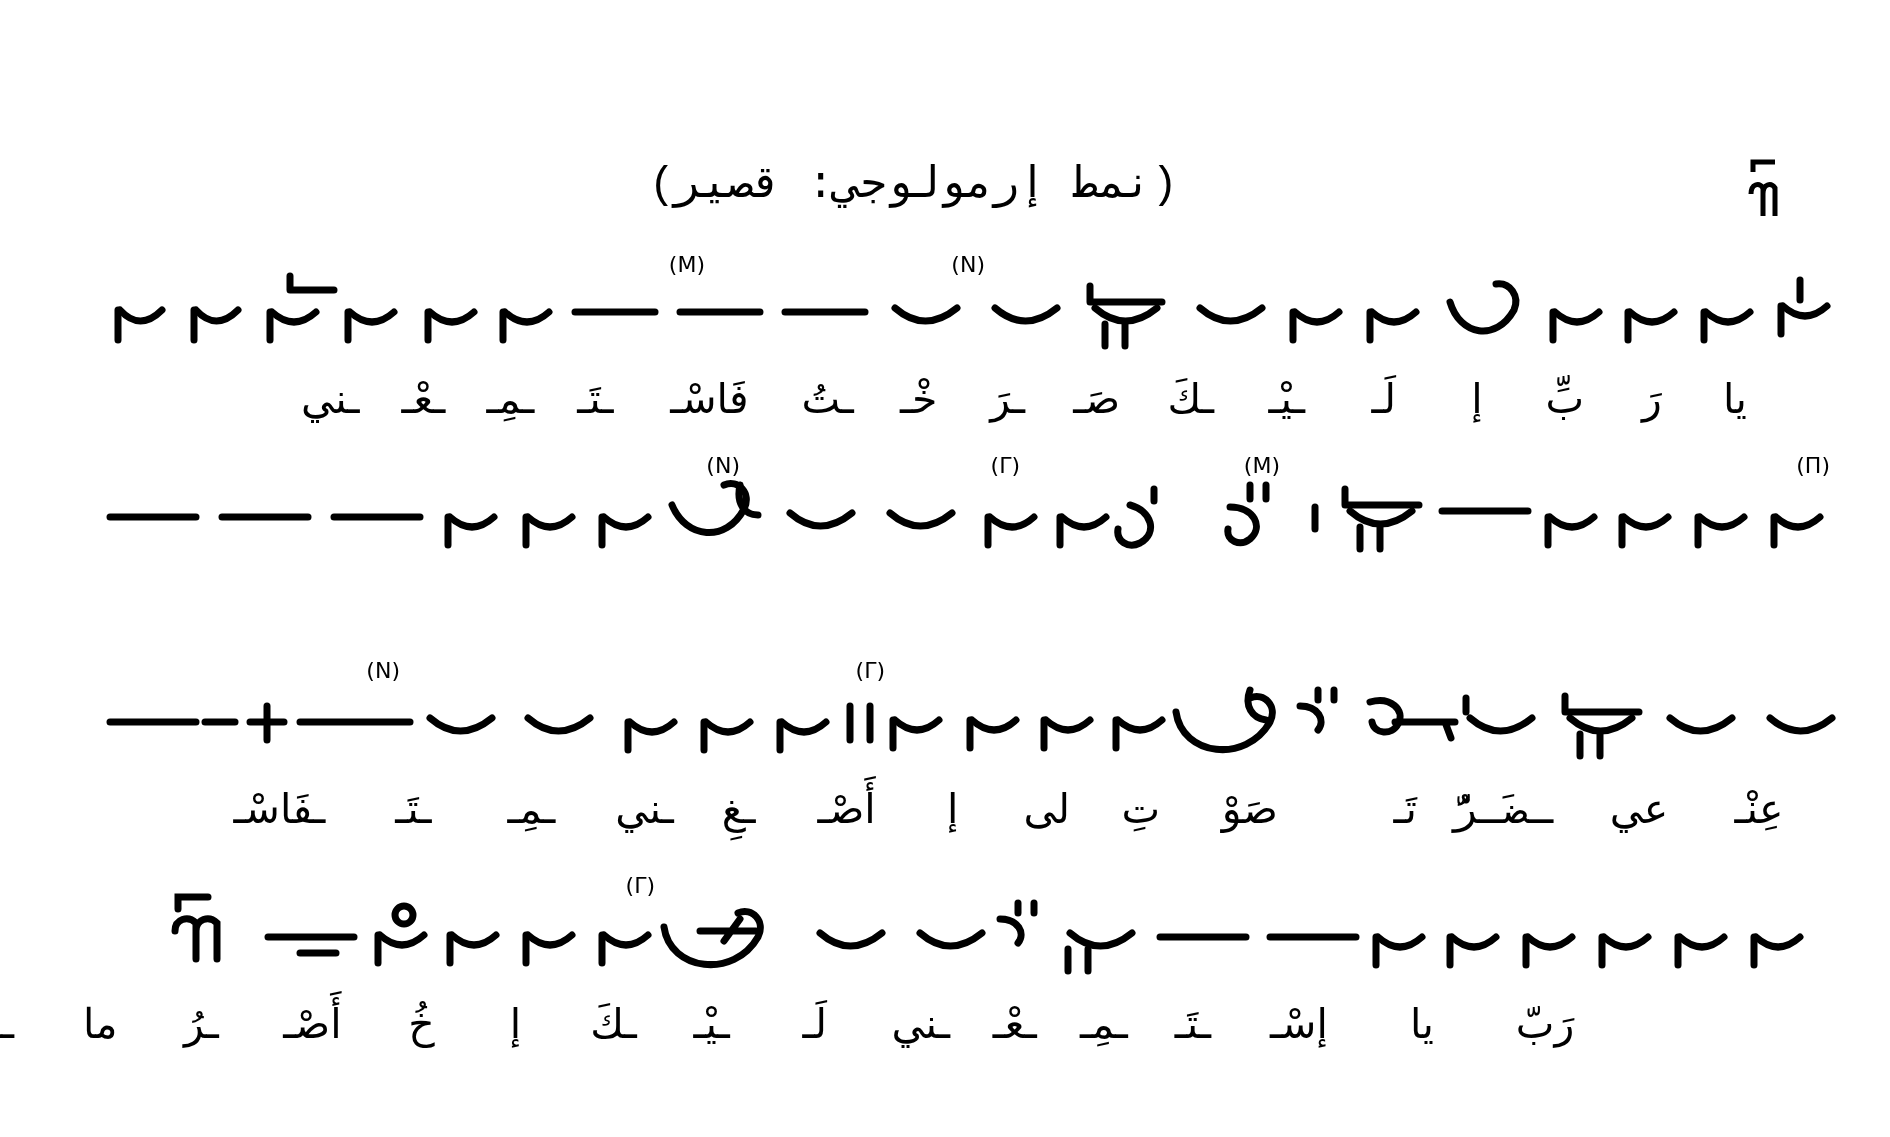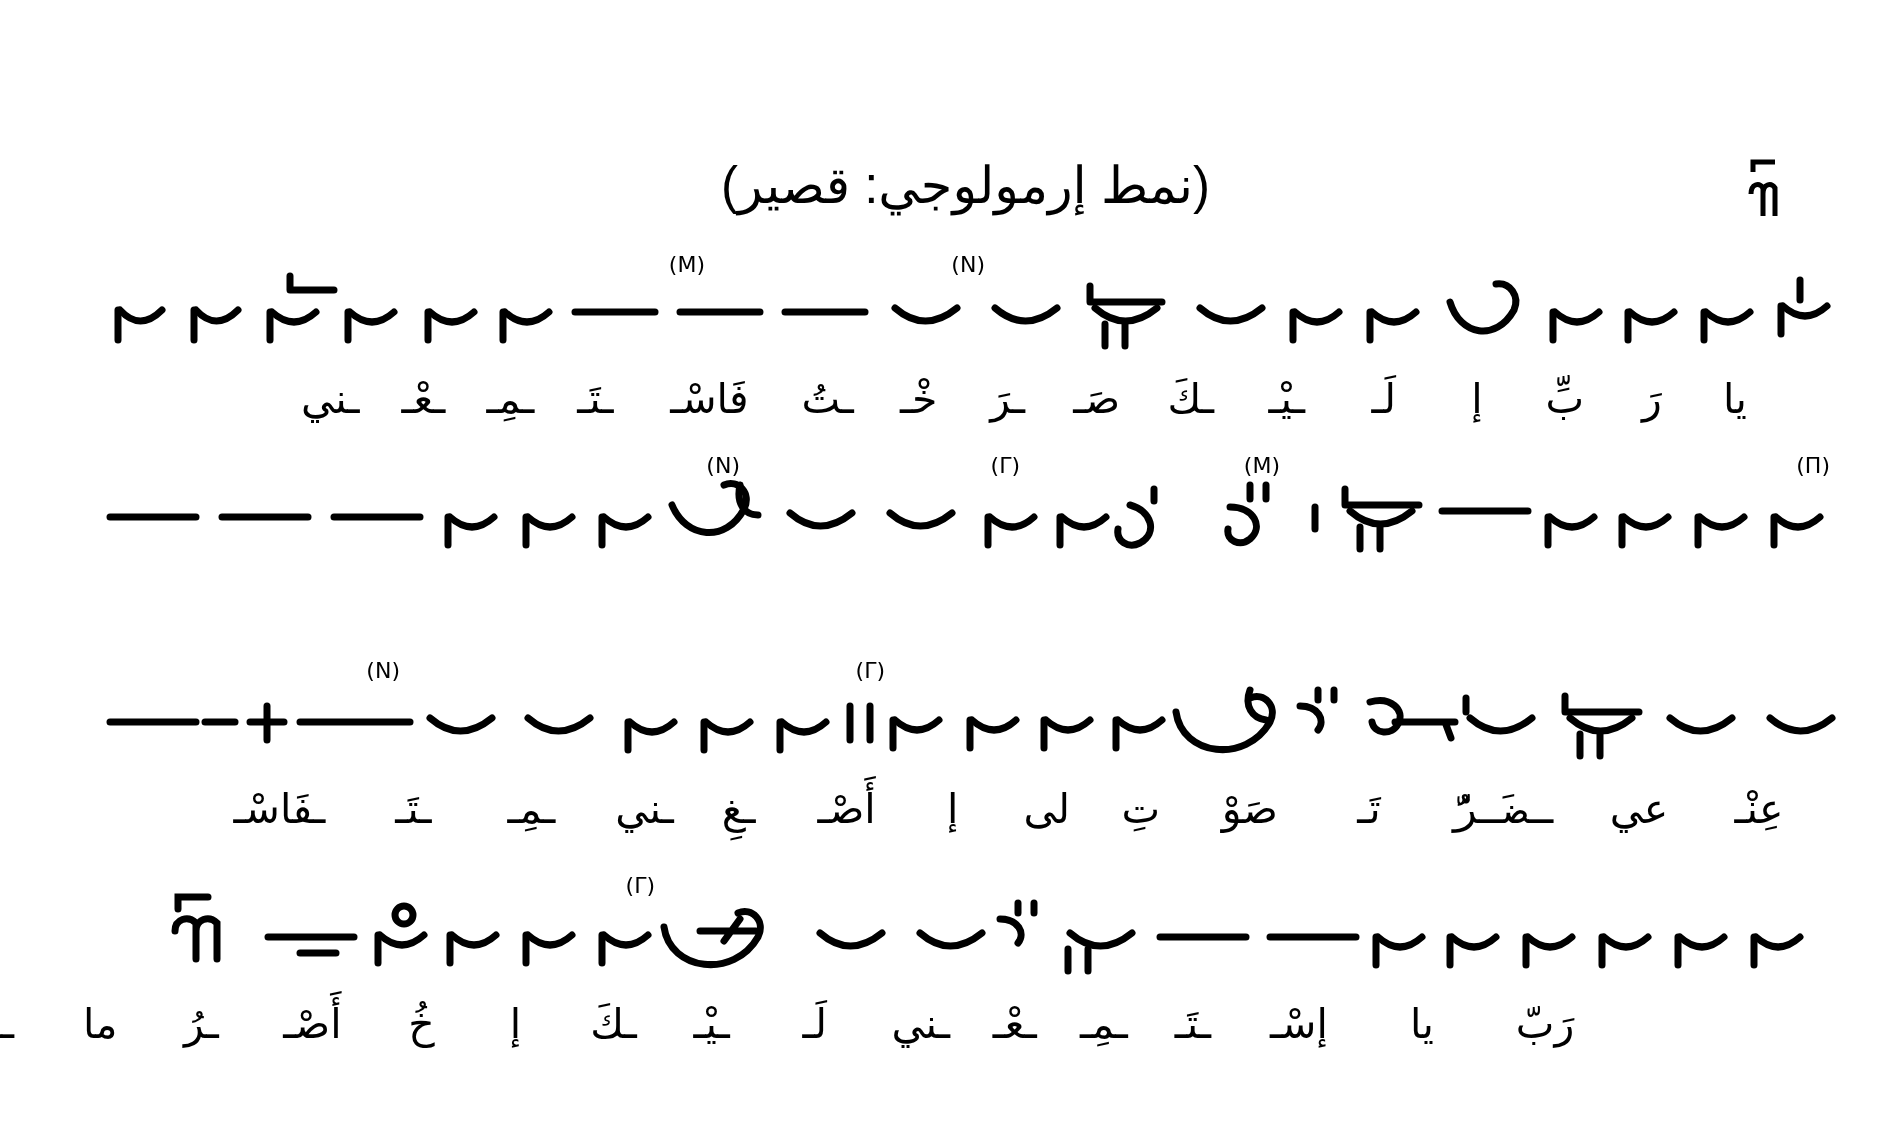--- a/index.html
+++ b/index.html
@@ -41,24 +41,24 @@
   }
   .header-neume-mark {
     position: absolute;
     right: 95px;
     top: 4px;
     width: 50px;
     height: 70px;
   }
   .header-style {
     position: absolute;
-    right: 680px;
+    right: 712px;
     top: 6px;
-    font-family: Liberation Sans, sans-serif;
-    font-size: 51px;
+    font-family: Liberation Mono, monospace;
+    font-size: 44px;
     direction: rtl;
     white-space: nowrap;
   }
 
   
   .system {
     position: absolute;
     left: 0;
     width: 1890px;
   }
@@ -283,21 +283,21 @@
           <path d="M1770 58 q30 26 62 0"></path>
         </g>
       </svg>
       <span class="nm-label" style="right:1005px; top:0px;">(Γ)</span>
       <span class="nm-label" style="right:1490px; top:0px;">(N)</span>
     </div>
     <div class="lyric-row">
       <span class="syl" style="width:118px; margin-right:72px;">عِنْـ</span>
       <span class="syl" style="width:96px;">عي</span>
       <span class="syl" style="width:148px;font-family:Liberation Mono, monospace;">ـضَـرُّ</span>
-      <span class="syl" style="width:96px;">تَـ</span>
+      <span class="syl" style="width:96px;text-align:right;">تَـ</span>
       <span class="syl" style="width:116px;">صَوْ</span>
       <span class="syl" style="width:76px;">تِ</span>
       <span class="syl" style="width:86px;">لى</span>
       <span class="syl" style="width:76px;">إ</span>
       <span class="syl" style="width:110px;">أَصْـ</span>
       <span class="syl" style="width:80px;">ـغِ</span>
       <span class="syl" style="width:82px;">ـني</span>
       <span class="syl" style="width:118px;">ـمِـ</span>
       <span class="syl" style="width:92px;">ـتَـ</span>
       <span class="syl" style="width:150px;">ـفَاسْـ</span>
@@ -358,18 +358,18 @@
       <span class="syl" style="width:76px;">ـمِـ</span>
       <span class="syl" style="width:76px;">ـعْـ</span>
       <span class="syl" style="width:86px;">ـني</span>
       <span class="syl" style="width:100px;">لَـ</span>
       <span class="syl" style="width:80px;">ـيْـ</span>
       <span class="syl" style="width:90px;">ـكَ</span>
       <span class="syl" style="width:80px;">إ</span>
       <span class="syl" style="width:82px;">خُ</span>
       <span class="syl" style="width:110px;">أَصْـ</span>
       <span class="syl" style="width:86px;">ـرُ</span>
-      <span class="syl" style="width:90px;">ما</span>
+      <span class="syl" style="width:90px;font-family:Liberation Serif, serif;">ما</span>
       <span class="syl" style="width:90px;">ـدَ</span>
     </div>
   </div>
 
 </div>
 
 </body></html>

